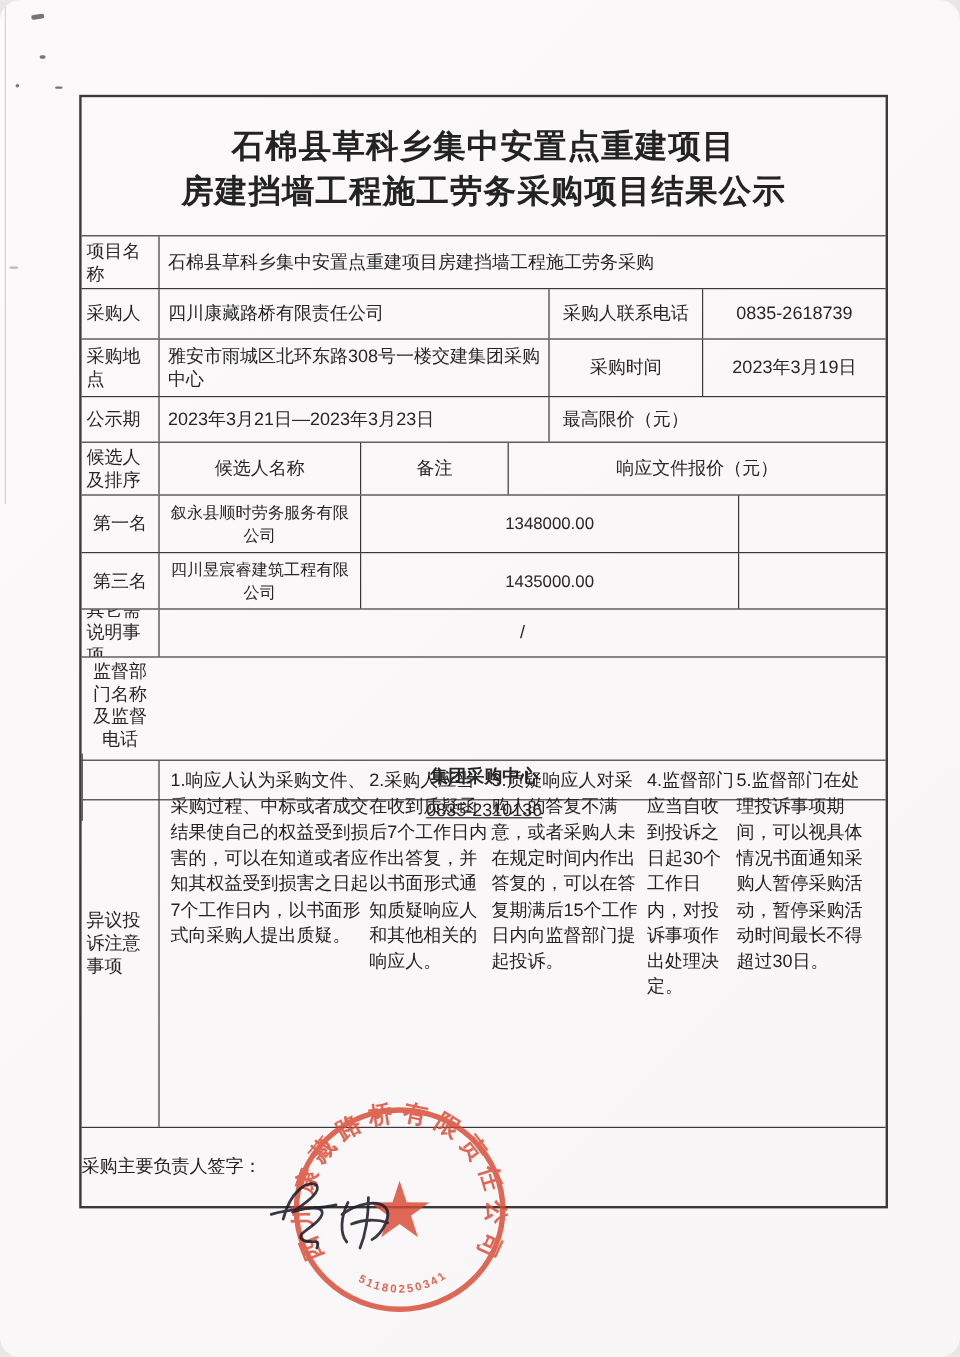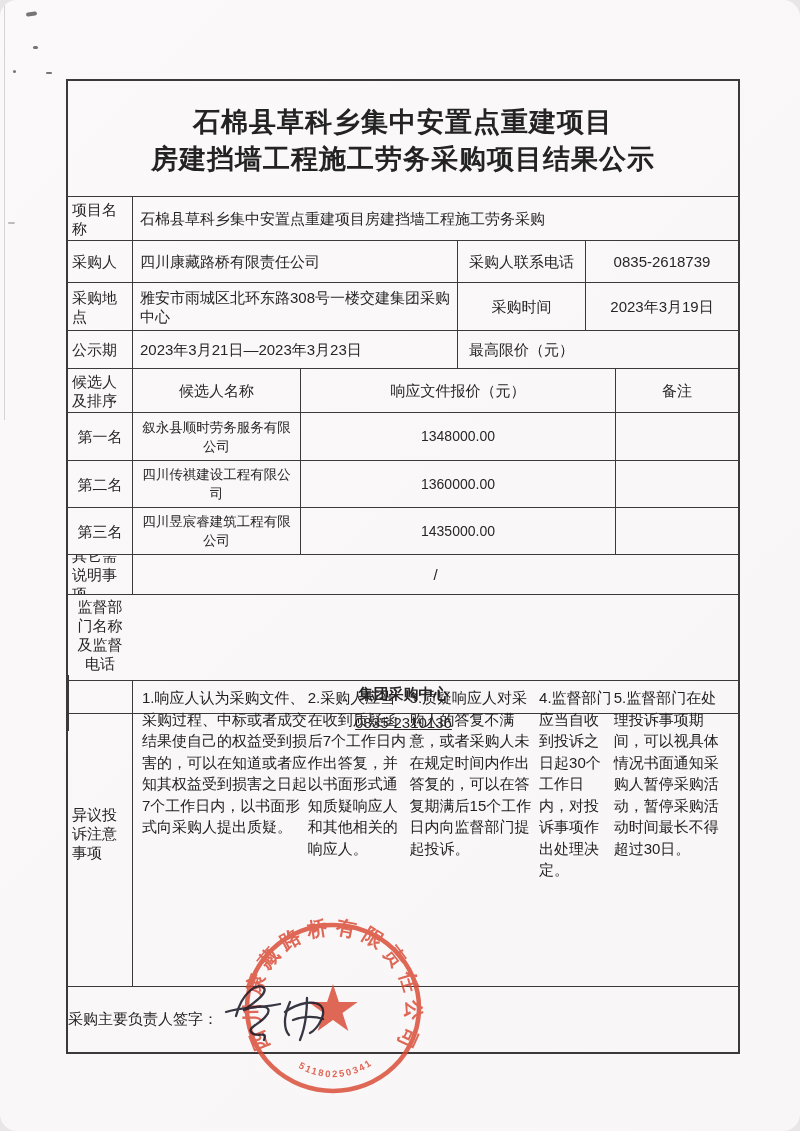--- a/index.html
+++ b/index.html
@@ -131,34 +131,28 @@
 
     <div class="row h38">
       <div class="cell w64 lbl">公示期</div>
       <div class="cell w325 left">2023年3月21日—2023年3月23日</div>
       <div class="cell w128 center">最高限价（元）</div>
     </div>
 
     <div class="row h44">
       <div class="cell w64 lbl">候选人及排序</div>
       <div class="cell w168 center">候选人名称</div>
+      <div class="cell flex1 center">备注</div>
       <div class="cell w315 center">响应文件报价（元）</div>
-      <div class="cell flex1 center">备注</div>
     </div>
 
     <div class="row h48">
       <div class="cell w64 center">第一名</div>
       <div class="cell w168 center name">叙永县顺时劳务服务有限公司</div>
       <div class="cell w315 center price">1348000.00</div>
-      <div class="cell flex1 center"></div>
-    </div>
-    <div class="row h47">
-      <div class="cell w64 center">第二名</div>
-      <div class="cell w168 center name">四川传祺建设工程有限公司</div>
-      <div class="cell w315 center price">1360000.00</div>
       <div class="cell flex1 center"></div>
     </div>
     <div class="row h47">
       <div class="cell w64 center">第三名</div>
       <div class="cell w168 center name">四川昱宸睿建筑工程有限公司</div>
       <div class="cell w315 center price">1435000.00</div>
       <div class="cell flex1 center"></div>
     </div>
 
     <div class="row h40">

